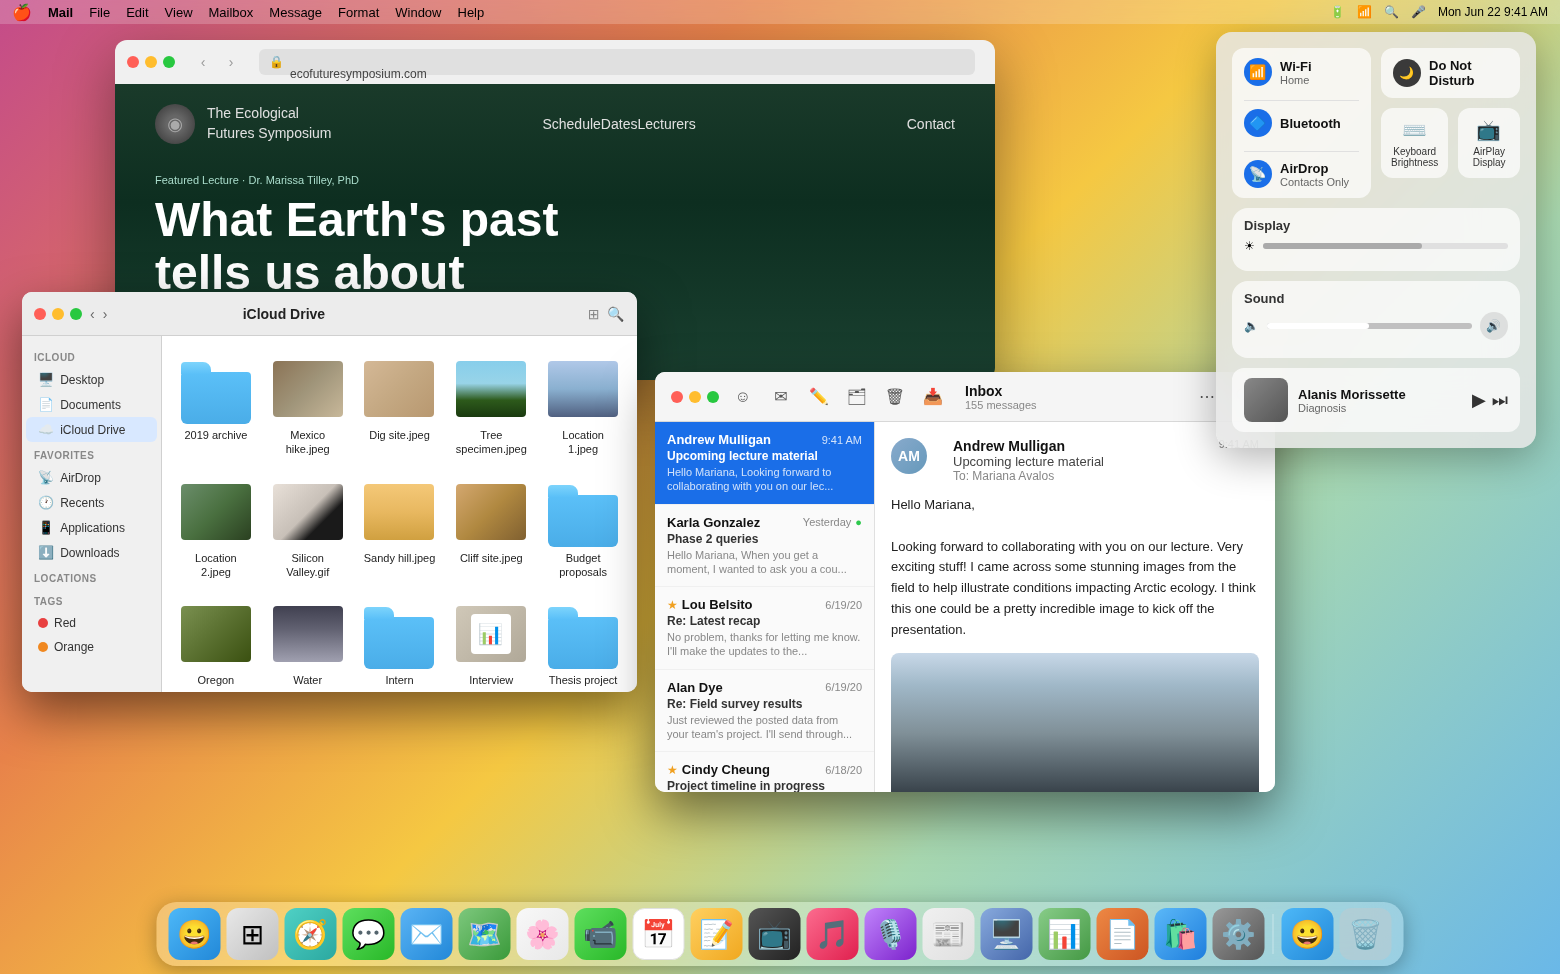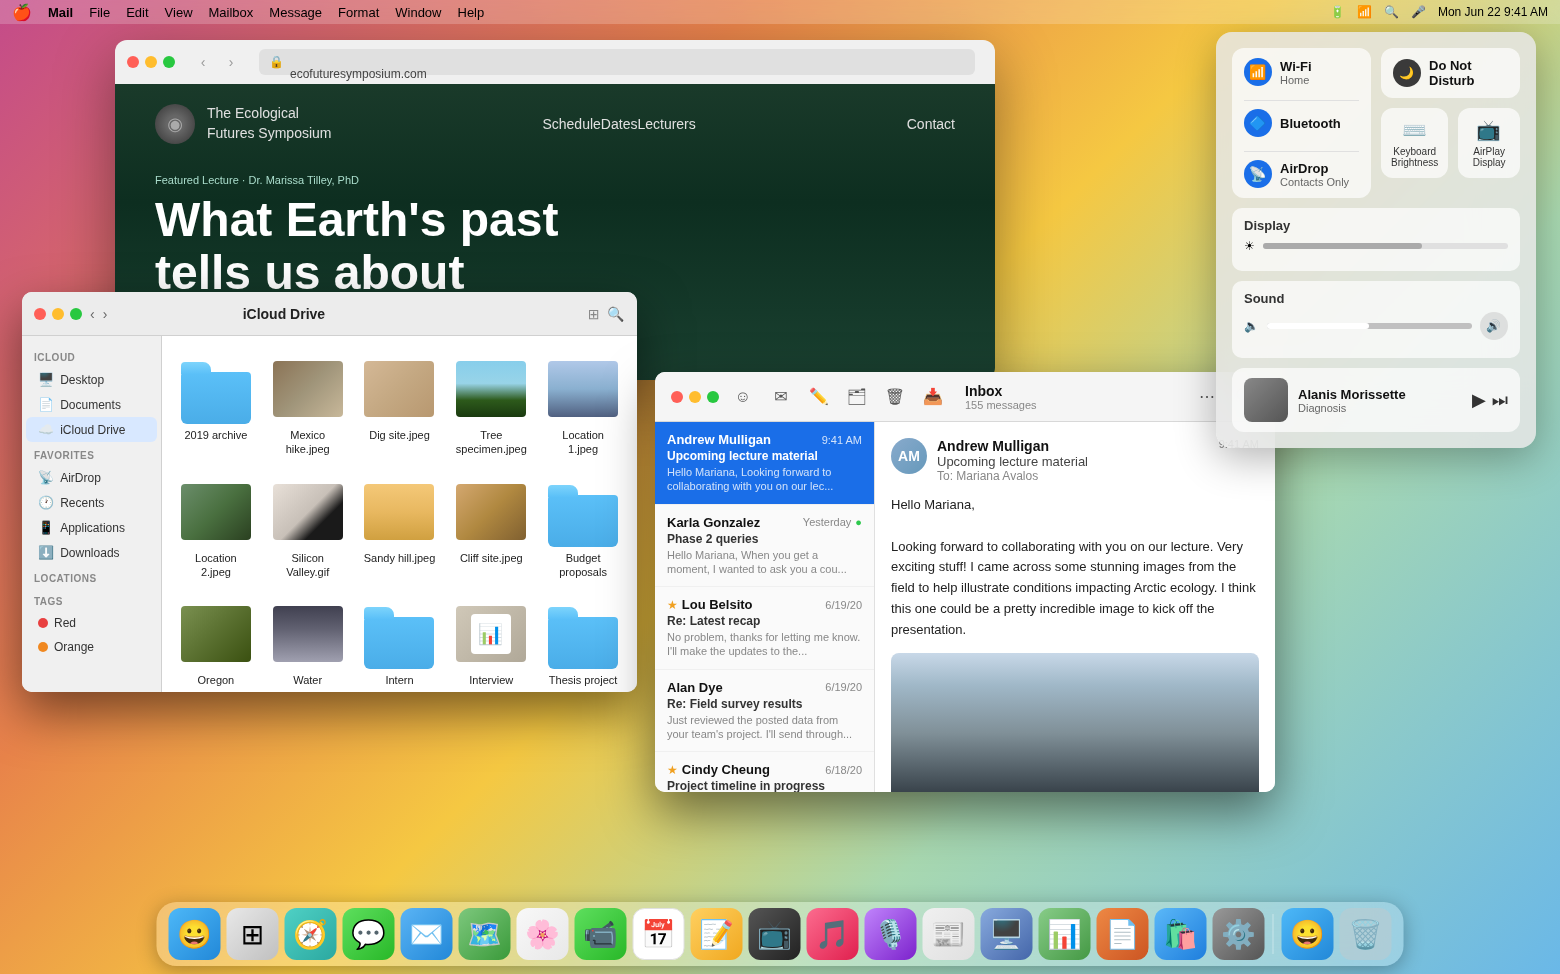--- a/index.html
+++ b/index.html
@@ -297,21 +297,21 @@
     .mail-preview { font-size: 11px; color: #888; line-height: 1.3; }
     .starred-dot { color: #f0a020; font-size: 12px; }
 
     
     .mail-detail {
       flex: 1;
       overflow-y: auto;
       padding: 16px;
       background: #fff;
     }
-    .detail-header { display: flex; align-items: flex-start; gap: 10px; margin-bottom: 12px; }
+    .detail-header { display: flex; align-items: flex-start; gap: 26px; margin-bottom: 12px; }
     .detail-avatar {
       width: 36px; height: 36px;
       border-radius: 50%;
       background: linear-gradient(135deg, #88aacc, #6699bb);
       display: flex; align-items: center; justify-content: center;
       color: white; font-size: 14px; font-weight: 700;
       flex-shrink: 0;
     }
     .detail-meta { flex: 1; }
     .detail-sender { font-size: 14px; font-weight: 700; color: #111; }
@@ -353,21 +353,21 @@
     .cc-card {
       background: rgba(255,255,255,0.7);
       border-radius: 12px;
       padding: 10px 12px;
       display: flex;
       flex-direction: column;
       gap: 4px;
     }
     .cc-card-wide {
       background: rgba(255,255,255,0.7);
-      border-radius: 10px;
+      border-radius: 16px;
       padding: 10px 12px;
     }
     .cc-row { display: flex; align-items: center; gap: 8px; margin-bottom: 6px; }
     .cc-row:last-child { margin-bottom: 0; }
     .cc-icon {
       width: 28px; height: 28px;
       border-radius: 50%;
       display: flex; align-items: center; justify-content: center;
       font-size: 14px;
     }

